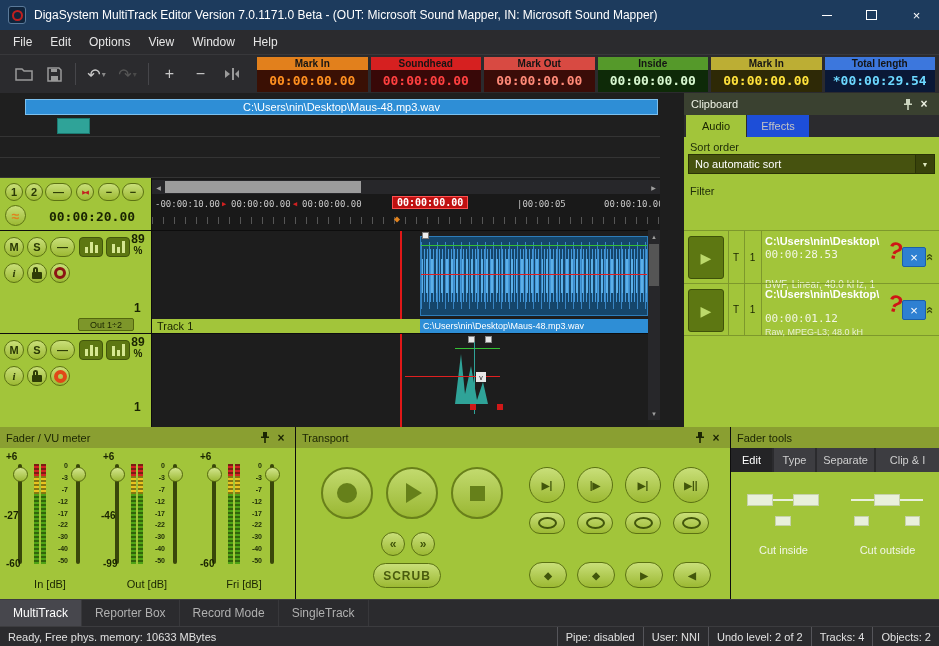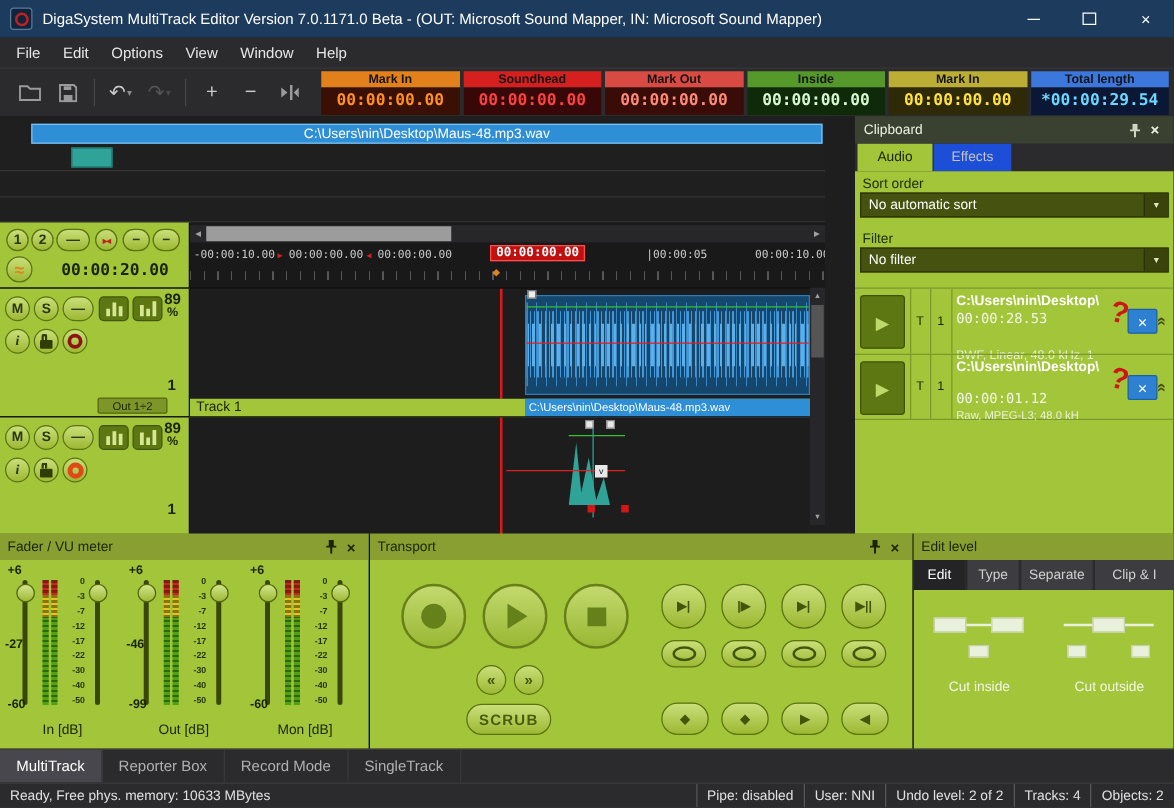--- a/index.html
+++ b/index.html
@@ -343,24 +343,20 @@
       <div class="ctab" style="left:2px;width:60px;background:#a2c53a;color:#1a2402">Audio</div>
       <div class="ctab" style="left:63px;width:62px;background:#1d4ed8;color:#c4c4c4">Effects</div>
     </div>
     <div class="abs gpanel" style="left:0;top:44px;width:255px;height:290px">
       <div class="abs" style="left:6px;top:4px;font-size:11px;color:#22300a">Sort order</div>
       <div class="dd" style="left:4px;top:17px;width:247px">
         <span>No automatic sort</span>
         <span class="ddarrow">▼</span>
       </div>
       <div class="abs" style="left:6px;top:48px;font-size:11px;color:#22300a">Filter</div>
-      <div class="dd" style="left:4px;top:61px;width:247px">
-        <span>No filter</span>
-        <span class="ddarrow">▼</span>
-      </div>
 
       <div class="entry" style="top:93px">
         <div class="abs" style="left:4px;top:5px;width:36px;height:43px;background:#5d7712;border:1px solid #3f520a;border-radius:3px;display:flex;align-items:center;justify-content:center;color:#bcd96a;font-size:14px;box-sizing:border-box">
             <span>▶</span>
           </div>
         <div class="esep" style="left:44px"></div>
         <div class="ecol" style="left:44px;width:16px">T</div>
         <div class="esep" style="left:60px"></div>
         <div class="ecol" style="left:60px;width:17px">1</div>
         <div class="esep" style="left:77px"></div>
@@ -473,21 +469,21 @@
           <span>-12</span>
           <span>-17</span>
           <span>-22</span>
           <span>-30</span>
           <span>-40</span>
           <span>-50</span>
       </div>
       <div class="ftrack" style="left:72px;top:16px;height:100px"></div>
       <div class="fhandle" style="left:67px;top:19px"></div>
       <div class="fval" style="left:2px;top:110px">-60</div>
-      <div class="flabel" style="top:130px">Mon [dB]</div>
+      <div class="flabel" style="top:130px">Fri [dB]</div>
     </div>
   </div>
 
   <div class="abs" style="left:295px;top:427px;width:435px;height:172px;background:#a2c53a;border-left:1px solid #0d0d0d;box-sizing:border-box">
     <div class="gcaption">
       <span class="cap-title">Transport</span>
       <span class="capbtn">
           <svg width="10" height="11" viewBox="0 0 10 11">
             <path d="M3 0h4v4.5h2V6H5.8v5H4.2V6H1V4.5h2z" fill="#1b2403"></path>
           </svg>
@@ -525,21 +521,21 @@
     <div class="medbtn" style="left:115px;top:105px;width:24px;height:24px;font-size:12px">»</div>
     <div class="pillbtn" style="left:77px;top:136px;width:68px;height:25px;font-size:12px;letter-spacing:1px;color:#4a5c0e">SCRUB</div>
     <div class="pillbtn" style="left:233px;top:135px;width:38px;height:26px;font-size:10px">◆</div>
     <div class="pillbtn" style="left:281px;top:135px;width:38px;height:26px;font-size:10px">◆</div>
     <div class="pillbtn" style="left:329px;top:135px;width:38px;height:26px;font-size:10px">▶</div>
     <div class="pillbtn" style="left:377px;top:135px;width:38px;height:26px;font-size:10px">◀</div>
   </div>
 
   <div class="abs" style="left:730px;top:427px;width:209px;height:172px;background:#a2c53a;border-left:1px solid #0d0d0d;box-sizing:border-box">
     <div class="gcaption">
-      <span class="cap-title">Edit level</span>
+      <span class="cap-title">Fader tools</span>
     </div>
     <div class="abs" style="left:0;top:21px;width:209px;height:24px;background:#2b2b2e">
       <div class="etab active" style="left:0;width:42px">Edit</div>
       <div class="etab" style="left:43px;width:42px">Type</div>
       <div class="etab" style="left:86px;width:58px">Separate</div>
       <div class="etab" style="left:145px;width:64px">Clip &amp; I</div>
     </div>
     <div class="abs" style="left:2px;top:49px;width:101px;height:120px">
       <div class="abs" style="left:14px;top:14px;width:72px;height:44px">
         <div class="cutp" style="left:0;top:4px;width:26px;height:12px"></div>

